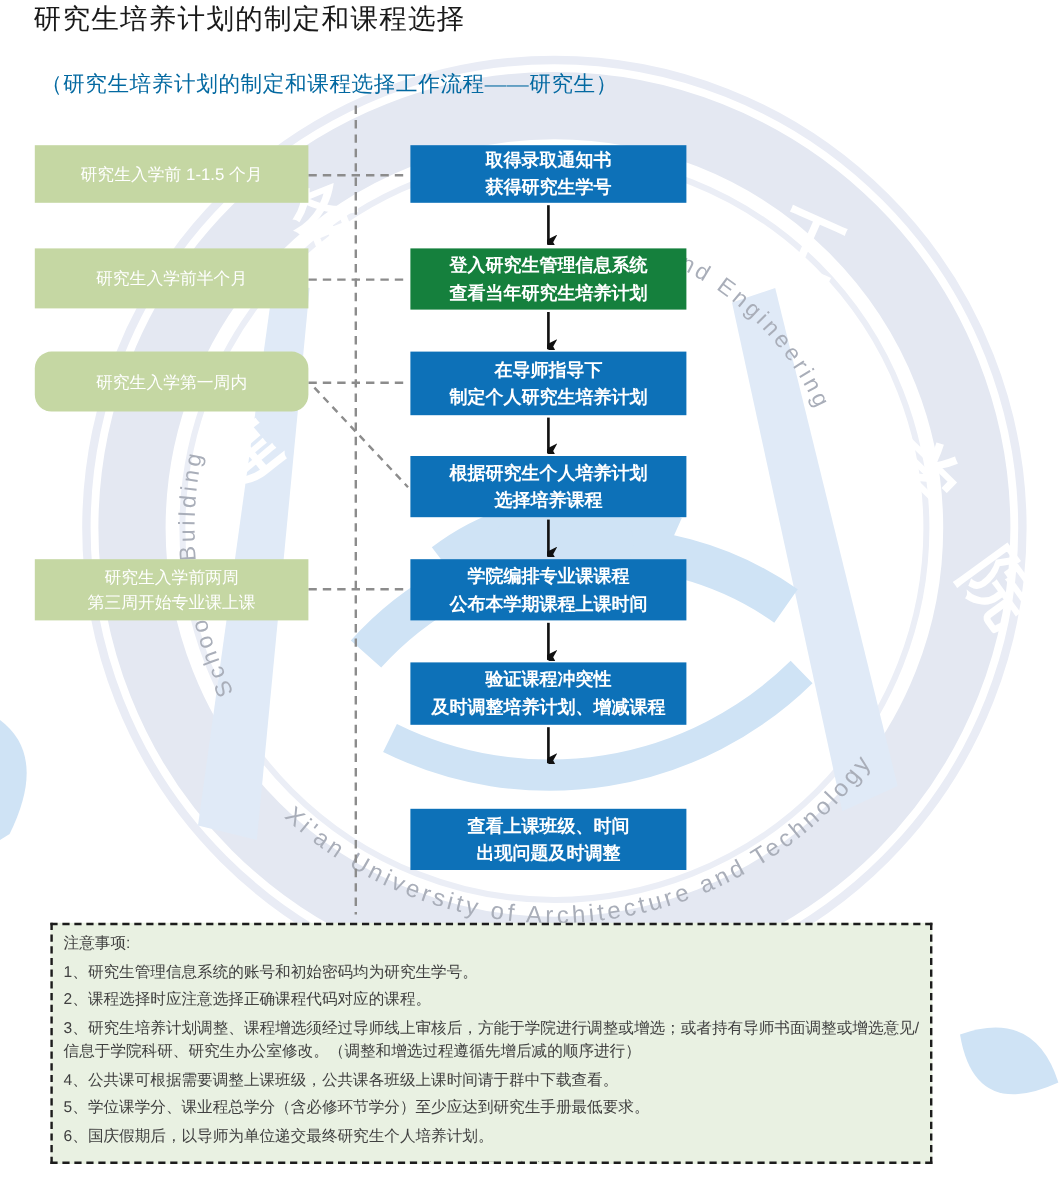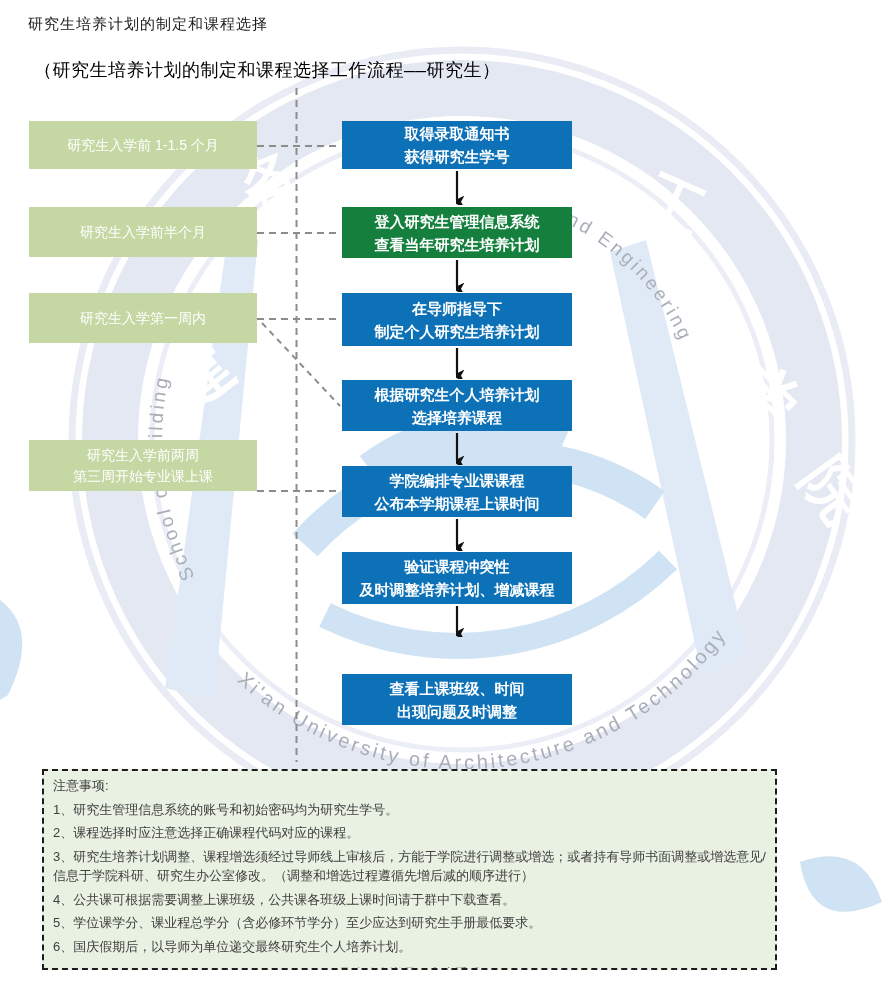--- a/index.html
+++ b/index.html
@@ -1,24 +1,24 @@
 <!DOCTYPE html>
 <html><head>
 <meta charset="utf-8">
 <style>
   html,body{margin:0;padding:0;background:#ffffff;}
   .canvas{position:relative;width:886px;height:983px;background:#ffffff;overflow:hidden;
           font-family:"Liberation Sans","DejaVu Sans",sans-serif;}
   .wm,.overlay{position:absolute;left:0;top:0;}
   .wm{z-index:0;}
   .overlay{z-index:1;}
-  .page-title{position:absolute;left:28px;top:15px;z-index:2;
-    font-family:"Liberation Serif","DejaVu Serif",serif;font-size:15px;color:#1a1a1a;letter-spacing:1px;}
+  .page-title{position:absolute;left:28px;top:0;z-index:2;
+    font-family:"Liberation Serif","DejaVu Serif",serif;font-size:23px;color:#1a1a1a;letter-spacing:1px;}
   .page-subtitle{position:absolute;left:34px;top:58px;z-index:2;
-    font-family:Liberation Mono, monospace;font-size:18px;color:#000000;letter-spacing:0.5px;}
+    font-family:Liberation Serif, serif;font-size:18px;color:#0369a1;letter-spacing:0.5px;}
   .gbox{position:absolute;left:29px;width:228px;z-index:2;background:#c5d7a3;color:#ffffff;
     display:flex;flex-direction:column;justify-content:center;align-items:center;
     font-size:14px;line-height:21px;text-align:center;}
   .bbox{position:absolute;left:342px;width:230px;z-index:2;background:#0d71b8;color:#ffffff;
     display:flex;flex-direction:column;justify-content:center;align-items:center;
     font-size:15px;font-weight:bold;line-height:23px;text-align:center;}
   .bbox.alt{background:#15803d;}
   .notes{position:absolute;left:42px;top:769px;width:735px;height:201px;z-index:2;
     box-sizing:border-box;background:#e9f1e2;border:2px dashed #1c1c1c;
     padding:5px 9px;color:#404040;font-size:13px;line-height:19.5px;overflow:hidden;}
@@ -100,24 +100,24 @@
 
   <div class="page-title">研究生培养计划的制定和课程选择</div>
   <div class="page-subtitle">（研究生培养计划的制定和课程选择工作流程——研究生）</div>
 
   <div class="gbox" style="top:121px;height:48px;">
     <div>研究生入学前 1-1.5 个月</div>
   </div>
   <div class="gbox" style="top:207px;height:50px;">
     <div>研究生入学前半个月</div>
   </div>
-  <div class="gbox" style="top:293px;height:50px;">
+  <div class="gbox" style="top:293px;height:50px;border-radius:14px;">
     <div>研究生入学第一周内</div>
   </div>
-  <div class="gbox" style="top:440px;height:51px;">
+  <div class="gbox" style="top:466px;height:51px;">
     <div>研究生入学前两周</div>
     <div>第三周开始专业课上课</div>
   </div>
 
   <div class="bbox" style="top:121px;height:48px;">
     <div>取得录取通知书</div>
     <div>获得研究生学号</div>
   </div>
   <div class="bbox alt" style="top:207px;height:51px;">
     <div>登入研究生管理信息系统</div>

